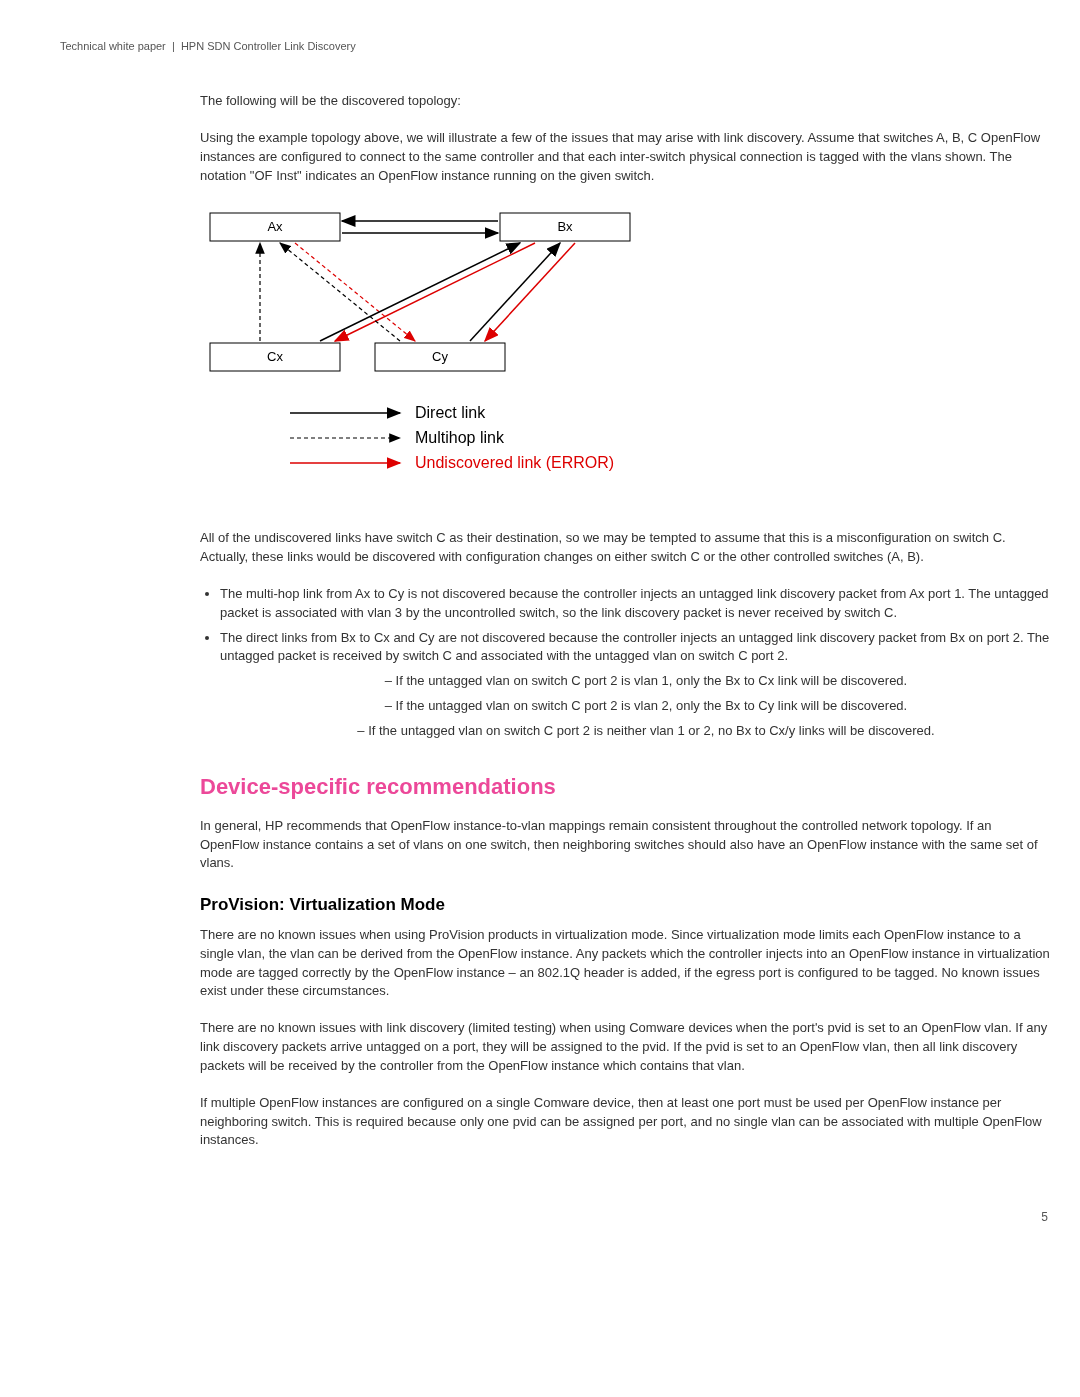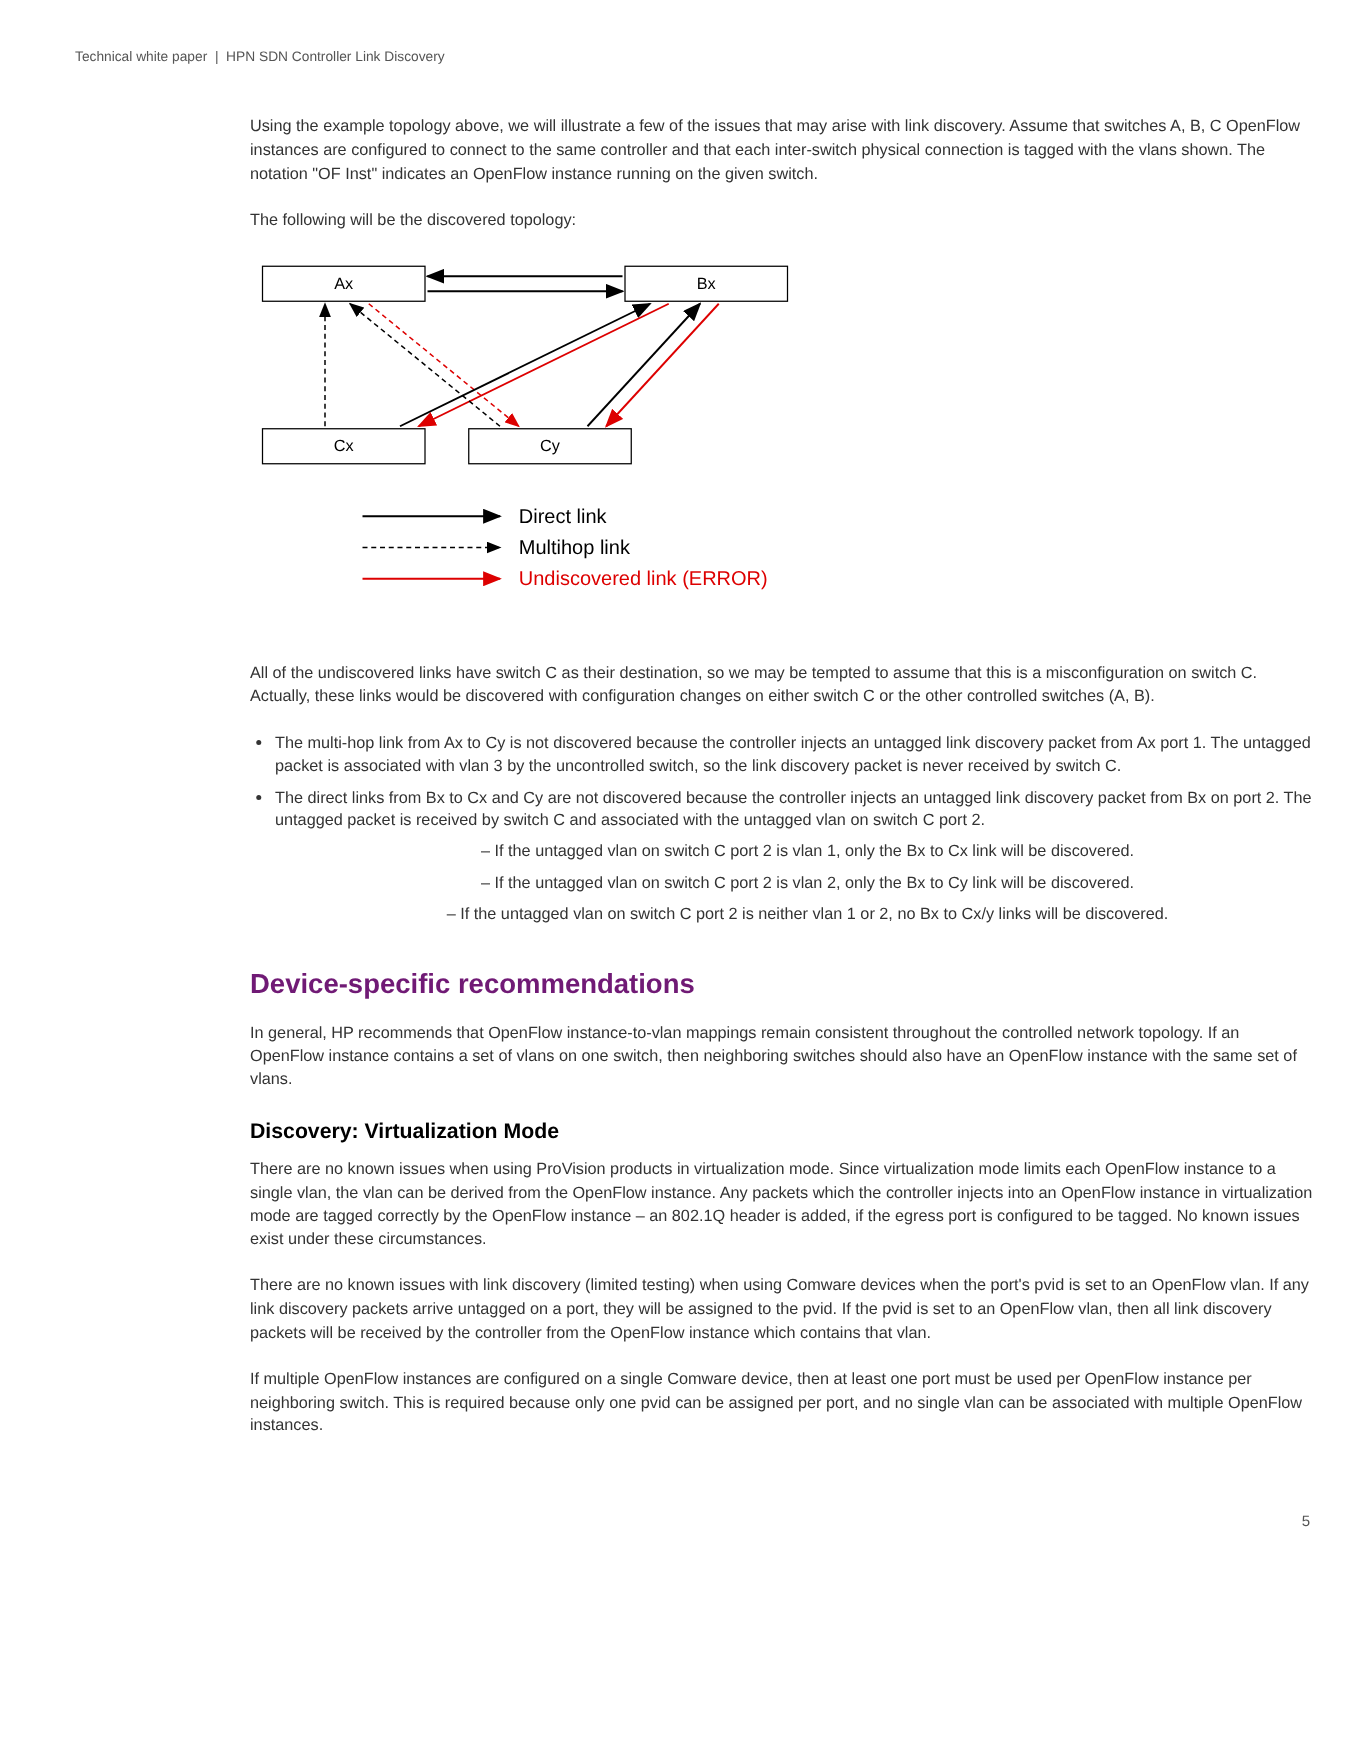--- a/index.html
+++ b/index.html
@@ -41,21 +41,21 @@
   .sub-list {
     list-style: none;
     padding-left: 20px;
     margin-top: 6px;
     text-align: center;
   }
   .sub-list li::before {
     content: "– ";
   }
   h1.section {
-    color: #701a75;
+    color: #ec4899;
     font-size: 22px;
     font-weight: bold;
     margin: 30px 0 14px 0;
   }
   h2.subsection {
     color: #000;
     font-size: 17px;
     font-weight: bold;
     margin: 20px 0 8px 0;
   }
@@ -77,22 +77,22 @@
 <div class="page">
 
   <div class="header-line">
     <span>Technical white paper</span>
     &nbsp;|&nbsp;
     <span>HPN SDN Controller Link Discovery</span>
   </div>
 
   <div class="content">
 
+    <p class="para">The following will be the discovered topology:</p>
     <p class="para">Using the example topology above, we will illustrate a few of the issues that may arise with link discovery. Assume that switches A, B, C OpenFlow instances are configured to connect to the same controller and that each inter-switch physical connection is tagged with the vlans shown. The notation "OF Inst" indicates an OpenFlow instance running on the given switch.</p>
-    <p class="para">The following will be the discovered topology:</p>
 
     <div class="diagram-wrap">
       <svg width="480" height="300" viewBox="0 0 480 300">
         <defs>
           <marker id="ah-black" markerWidth="10" markerHeight="8" refX="9" refY="4" orient="auto">
             <path d="M0,0 L10,4 L0,8 Z" fill="#000"></path>
           </marker>
           <marker id="ah-red" markerWidth="10" markerHeight="8" refX="9" refY="4" orient="auto">
             <path d="M0,0 L10,4 L0,8 Z" fill="#d00"></path>
           </marker>
@@ -148,21 +148,21 @@
           <li>If the untagged vlan on switch C port 2 is vlan 1, only the Bx to Cx link will be discovered.</li>
           <li>If the untagged vlan on switch C port 2 is vlan 2, only the Bx to Cy link will be discovered.</li>
           <li>If the untagged vlan on switch C port 2 is neither vlan 1 or 2, no Bx to Cx/y links will be discovered.</li>
         </ul>
       </li>
     </ul>
 
     <h1 class="section">Device-specific recommendations</h1>
     <p class="para">In general, HP recommends that OpenFlow instance-to-vlan mappings remain consistent throughout the controlled network topology. If an OpenFlow instance contains a set of vlans on one switch, then neighboring switches should also have an OpenFlow instance with the same set of vlans.</p>
 
-    <h2 class="subsection">Discovery: Virtualization Mode</h2>
+    <h2 class="subsection">ProVision: Virtualization Mode</h2>
     <p class="para">There are no known issues when using ProVision products in virtualization mode. Since virtualization mode limits each OpenFlow instance to a single vlan, the vlan can be derived from the OpenFlow instance. Any packets which the controller injects into an OpenFlow instance in virtualization mode are tagged correctly by the OpenFlow instance – an 802.1Q header is added, if the egress port is configured to be tagged. No known issues exist under these circumstances.</p>
 
     <p class="para">There are no known issues with link discovery (limited testing) when using Comware devices when the port's pvid is set to an OpenFlow vlan. If any link discovery packets arrive untagged on a port, they will be assigned to the pvid. If the pvid is set to an OpenFlow vlan, then all link discovery packets will be received by the controller from the OpenFlow instance which contains that vlan.</p>
     <p class="para">If multiple OpenFlow instances are configured on a single Comware device, then at least one port must be used per OpenFlow instance per neighboring switch. This is required because only one pvid can be assigned per port, and no single vlan can be associated with multiple OpenFlow instances.</p>
 
   </div>
 
   <div class="page-num">5</div>
 </div>
 

